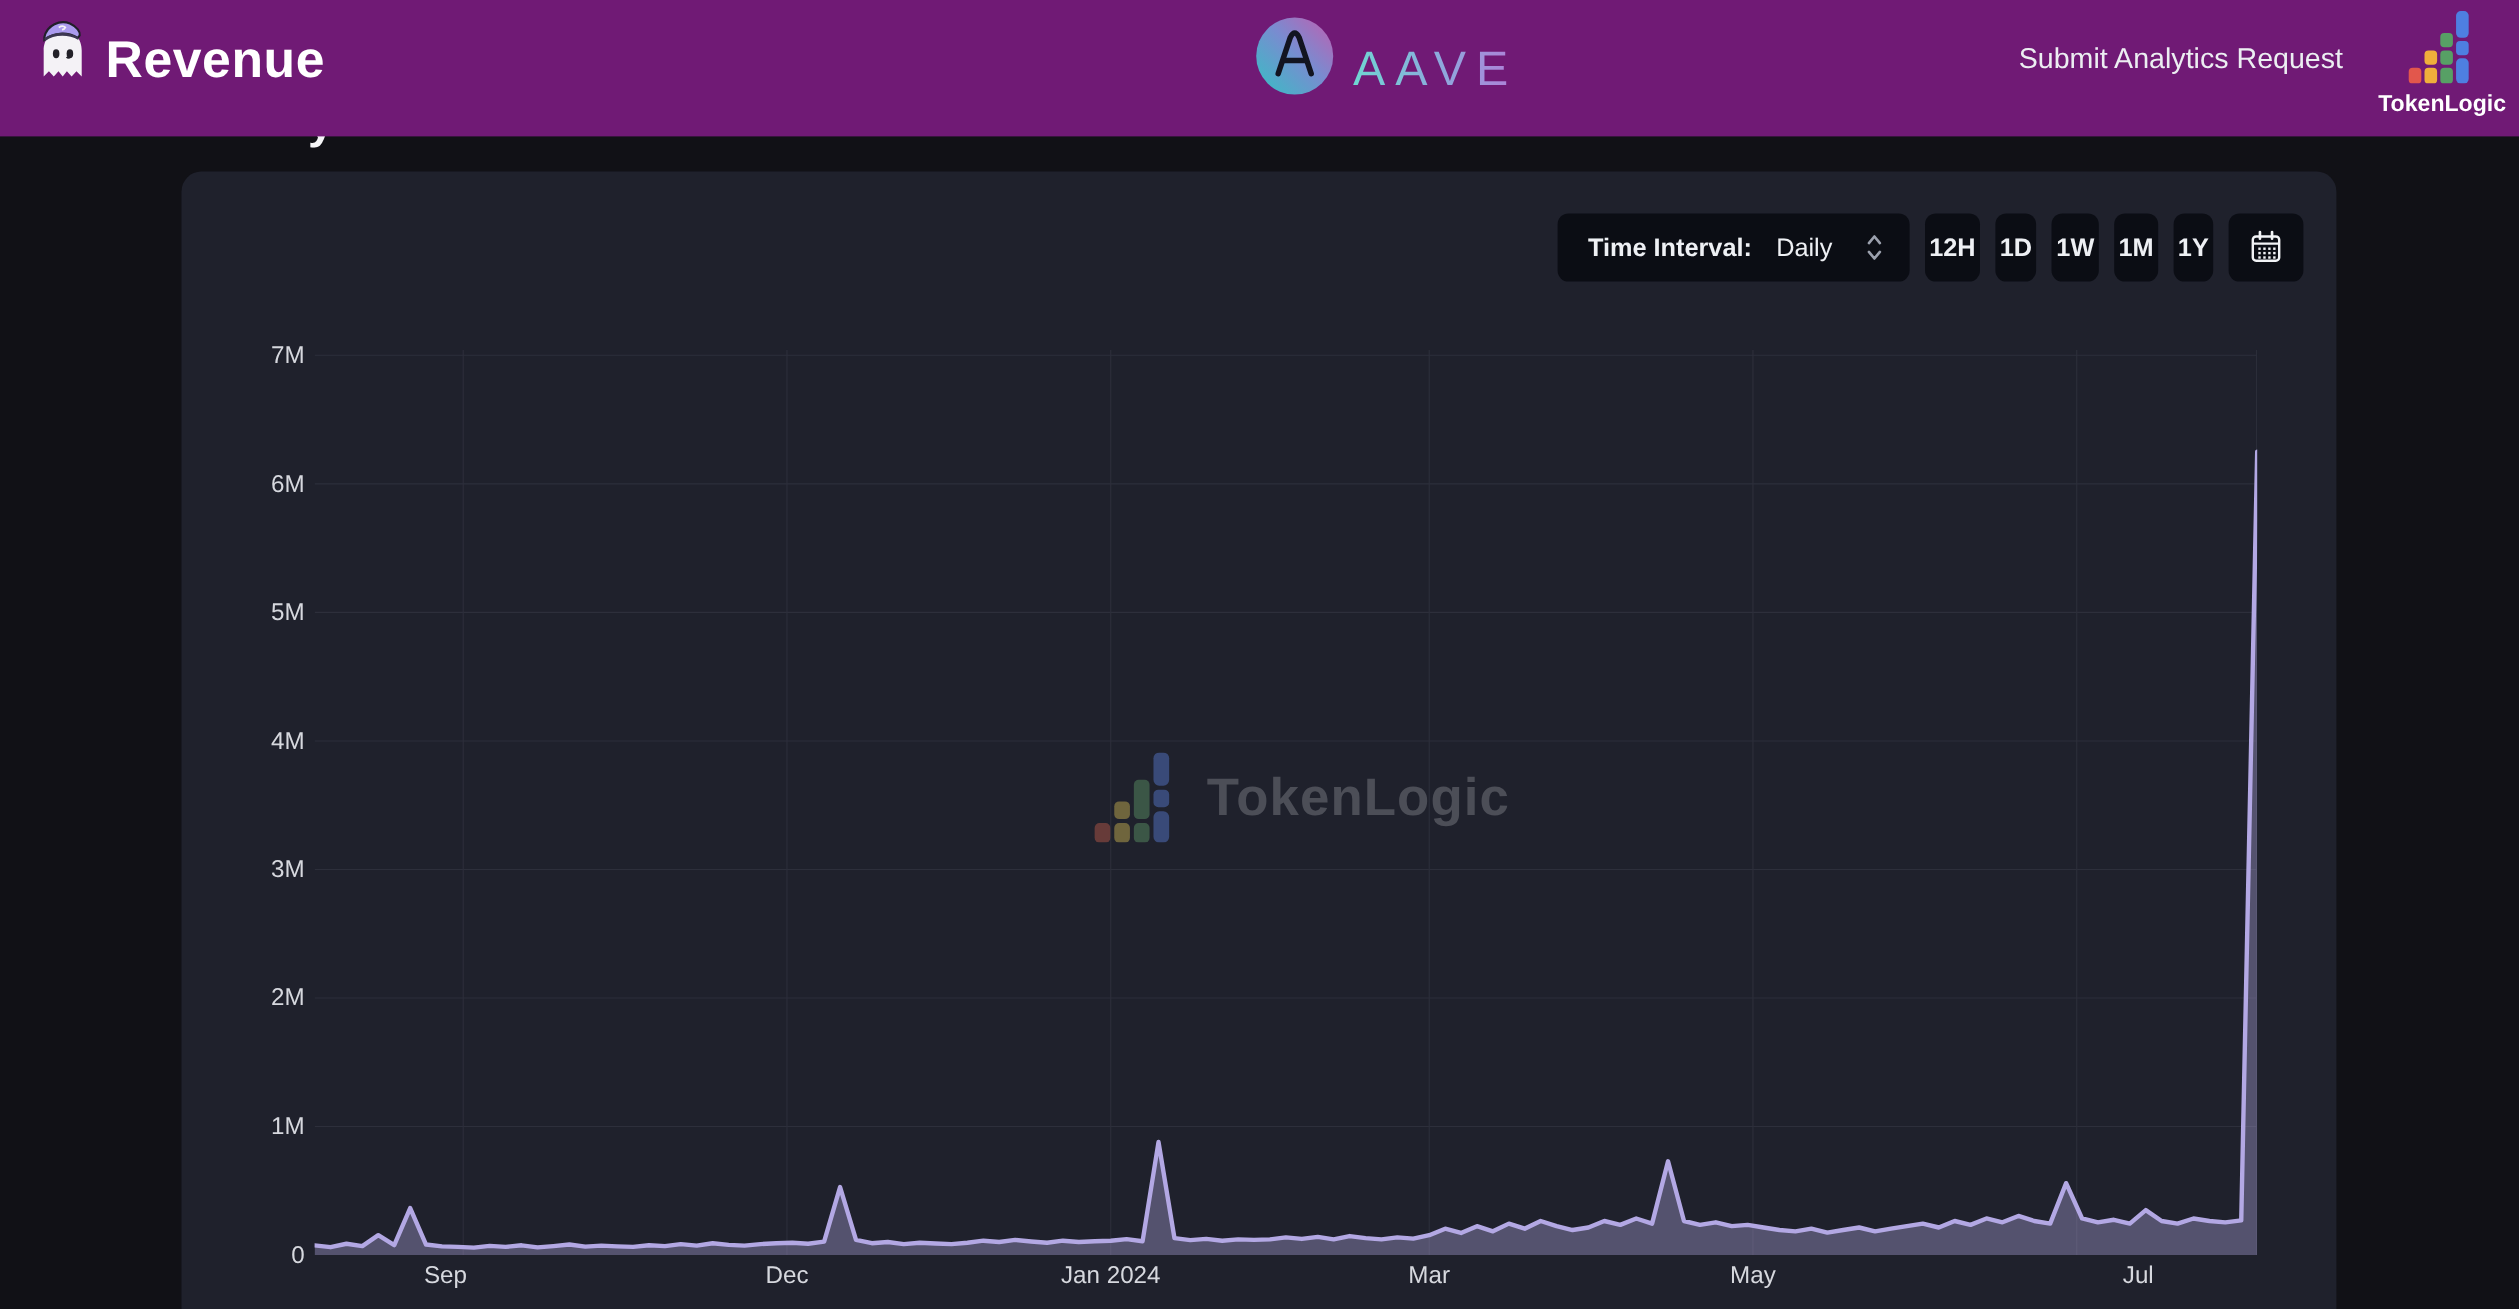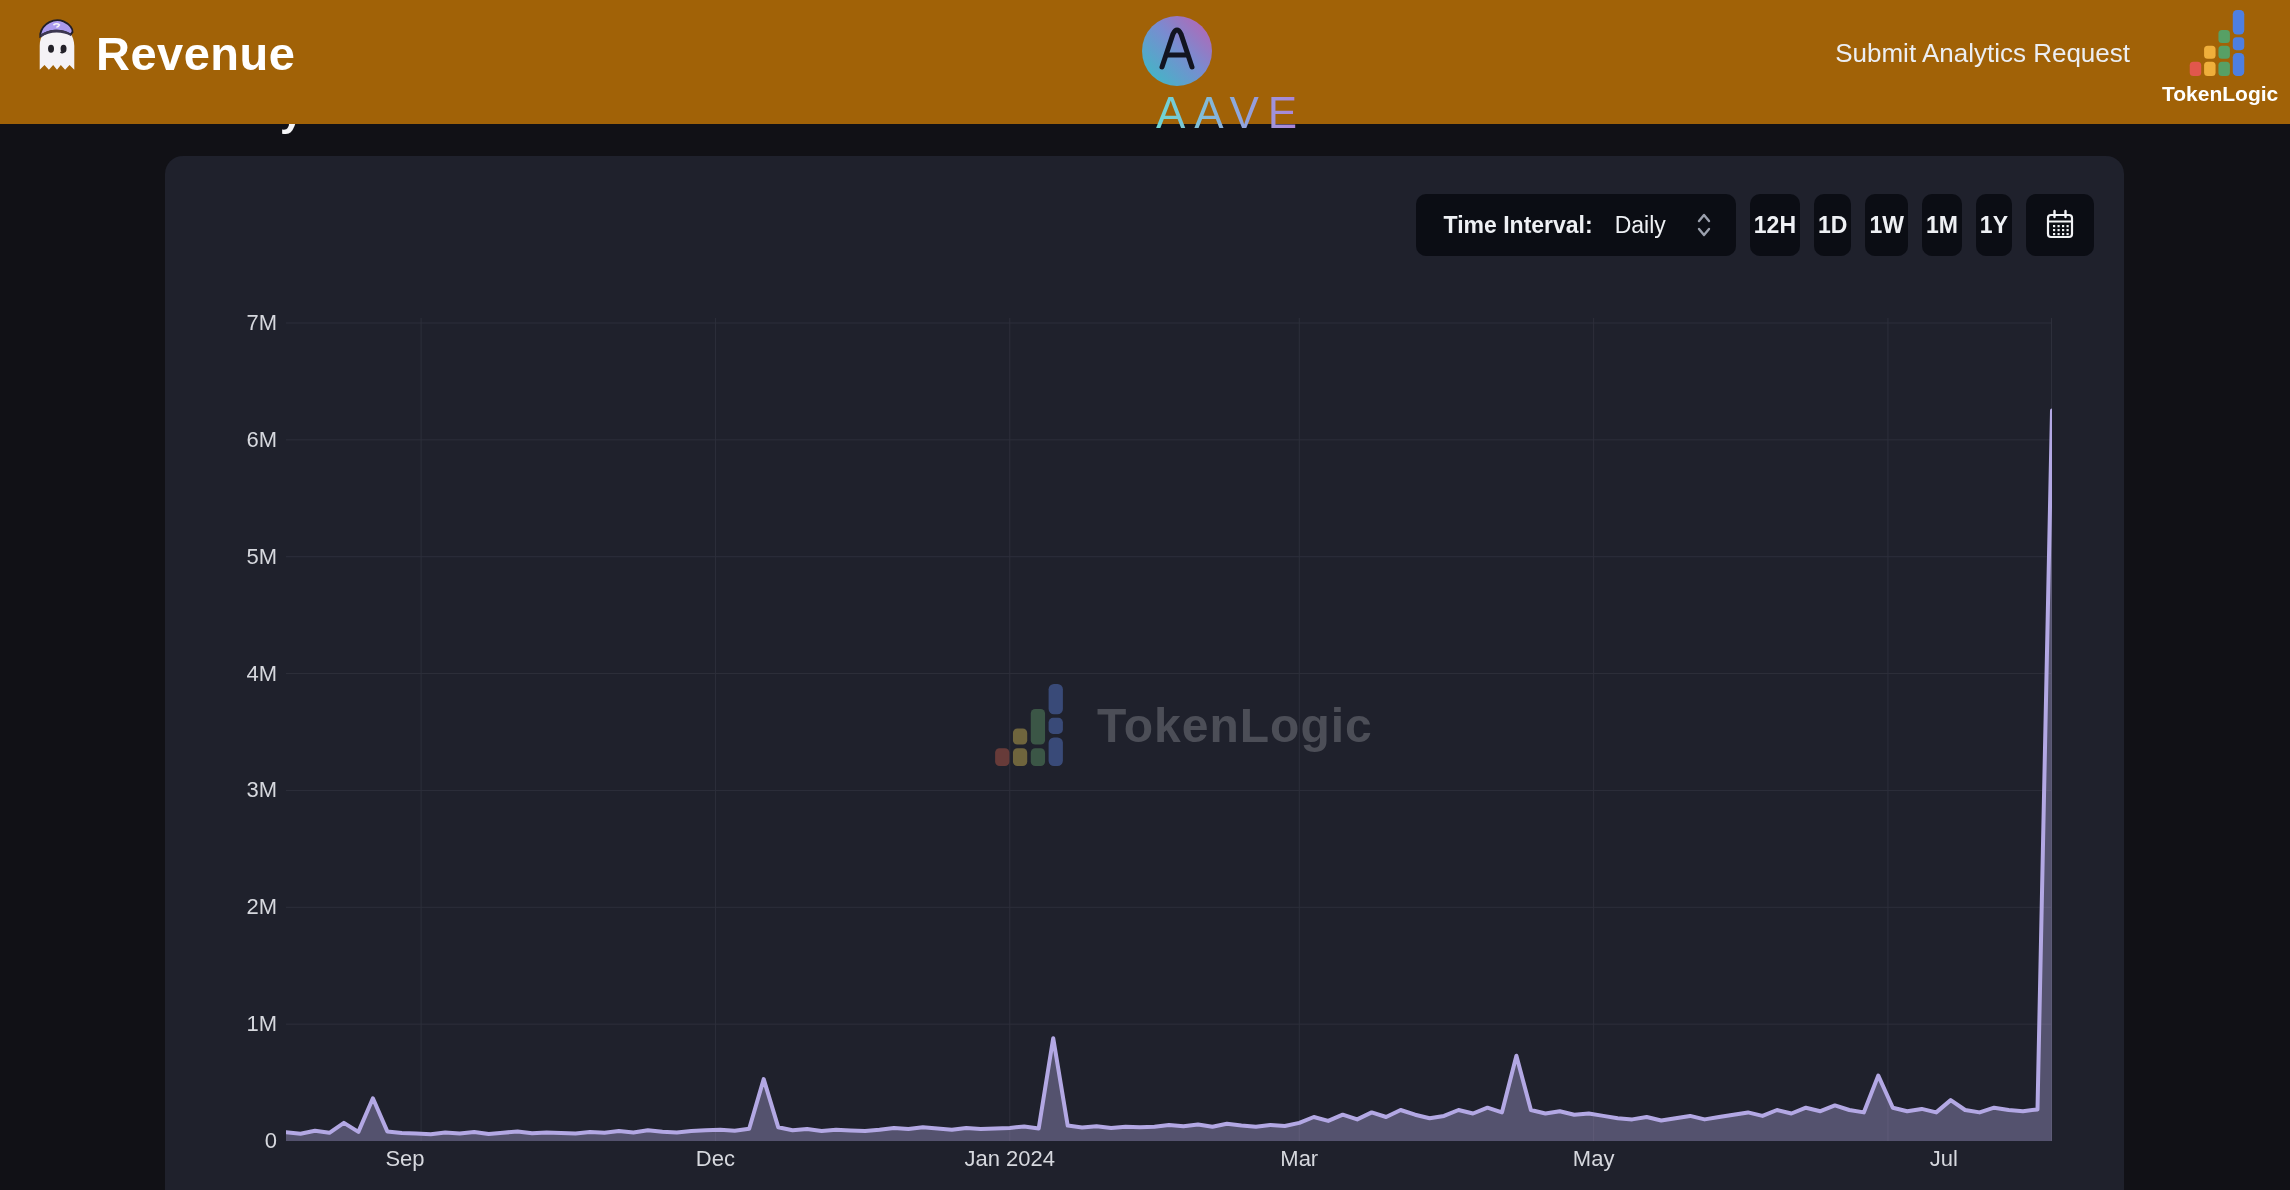--- a/index.html
+++ b/index.html
@@ -1,25 +1,25 @@
 <!DOCTYPE html>
 <html><head>
 <meta charset="utf-8">
 <style>
   * { margin:0; padding:0; box-sizing:border-box; }
   html,body { width:2290px; height:1190px; overflow:hidden; background:#111116;
               font-family:"Liberation Sans", sans-serif; }
 
   
   .header { position:absolute; left:0; top:0; width:2290px; height:124px;
-            background:#a16207; z-index:5; }
+            background:#701a75; z-index:5; }
   .ghost-wrap { position:absolute; left:28px; top:16px; width:58px; height:62px; }
   .app-title { position:absolute; left:96px; top:26px; font-size:47px; font-weight:700;
                color:#ffffff; letter-spacing:0.5px; }
-  .center-logo { position:absolute; left:1140px; top:14px; display:flex; align-items:flex-start;flex-direction:column; }
+  .center-logo { position:absolute; left:1140px; top:14px; display:flex; align-items:flex-end; }
   .aave-word { font-size:44px; font-weight:400; letter-spacing:9px; margin-left:16px;
                background:linear-gradient(90deg,#6fd6d2 0%,#8fa7dd 55%,#b07fd8 100%);
                -webkit-background-clip:text; background-clip:text; color:transparent; }
   .submit-link { position:absolute; right:160px; top:38px; font-size:26px; color:#eceef2; }
   .tl-header-logo { position:absolute; right:18px; top:10px; width:110px; text-align:center; }
   .tl-header-logo .tl-text { font-size:21px; font-weight:700; color:#ffffff; margin-top:2px; }
 
   
   .fragment-clip { position:absolute; left:280px; top:123px; width:34px; height:13px;
                    overflow:hidden; z-index:4; }

